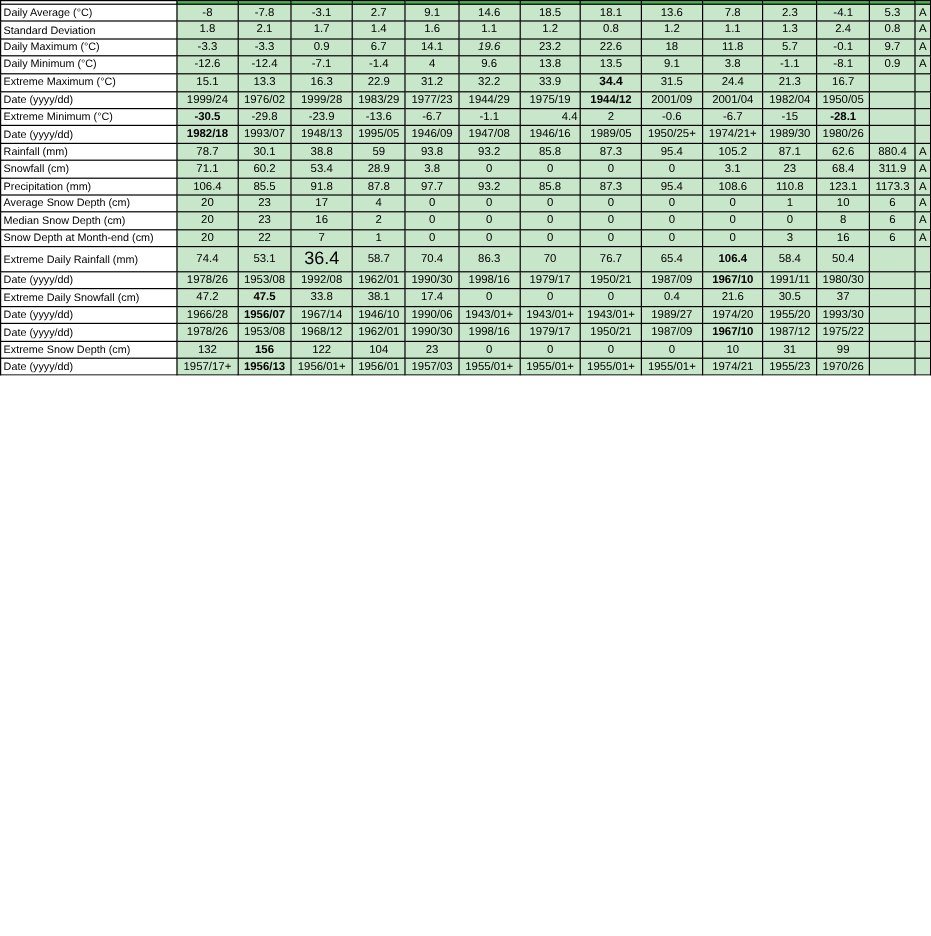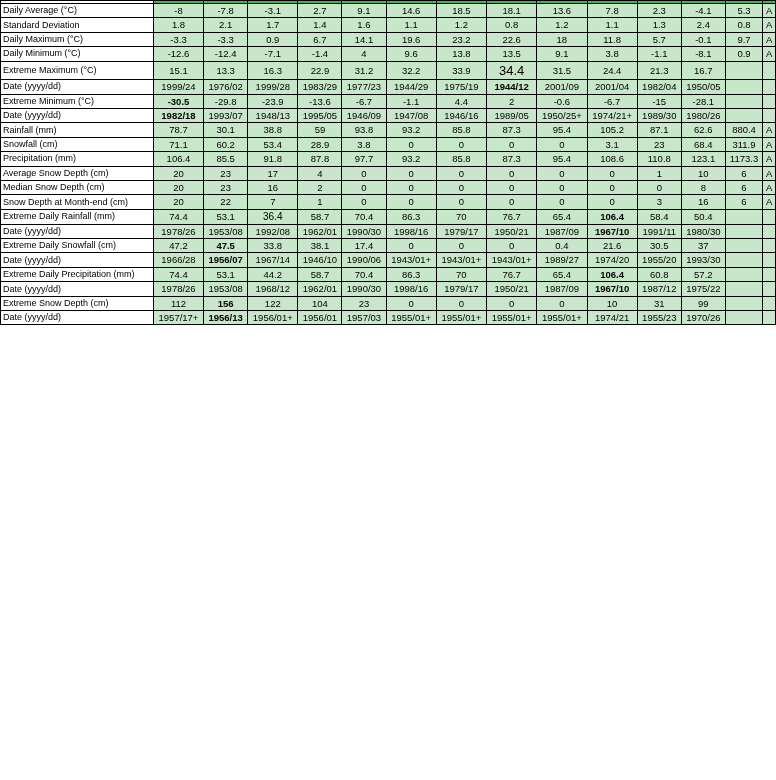--- a/index.html
+++ b/index.html
@@ -72,21 +72,21 @@
         <td class="data-cell" style="font-size: 9.5px;">0.8</td>
         <td class="data-cell" style="font-size: 9.5px;">A</td>
       </tr>
       <tr>
         <td class="row-label-cell" style="font-size: 9px; text-align: left;">Daily Maximum (°C)</td>
         <td class="data-cell" style="font-size: 9.5px;">-3.3</td>
         <td class="data-cell" style="font-size: 9.5px;">-3.3</td>
         <td class="data-cell" style="font-size: 9.5px;">0.9</td>
         <td class="data-cell" style="font-size: 9.5px;">6.7</td>
         <td class="data-cell" style="font-size: 9.5px;">14.1</td>
-        <td class="data-cell" style="font-size: 9.5px;">19.6</td>
+        <td class="data-cell" style="font-size: 9.5px; font-style: italic;">19.6</td>
         <td class="data-cell" style="font-size: 9.5px;">23.2</td>
         <td class="data-cell" style="font-size: 9.5px;">22.6</td>
         <td class="data-cell" style="font-size: 9.5px;">18</td>
         <td class="data-cell" style="font-size: 9.5px;">11.8</td>
         <td class="data-cell" style="font-size: 9.5px;">5.7</td>
         <td class="data-cell" style="font-size: 9.5px;">-0.1</td>
         <td class="data-cell" style="font-size: 9.5px;">9.7</td>
         <td class="data-cell" style="font-size: 9.5px;">A</td>
       </tr>
       <tr>
@@ -108,21 +108,21 @@
       </tr>
       <tr>
         <td class="row-label-cell" style="font-size: 9px; text-align: left;">Extreme Maximum (°C)</td>
         <td class="data-cell" style="font-size: 9.5px;">15.1</td>
         <td class="data-cell" style="font-size: 9.5px;">13.3</td>
         <td class="data-cell" style="font-size: 9.5px;">16.3</td>
         <td class="data-cell" style="font-size: 9.5px;">22.9</td>
         <td class="data-cell" style="font-size: 9.5px;">31.2</td>
         <td class="data-cell" style="font-size: 9.5px;">32.2</td>
         <td class="data-cell" style="font-size: 9.5px;">33.9</td>
-        <td class="data-cell" style="font-size: 13px; font-weight: normal;">34.4</td>
+        <td class="data-cell" style="font-size: 10px; font-weight: bold;">34.4</td>
         <td class="data-cell" style="font-size: 9.5px;">31.5</td>
         <td class="data-cell" style="font-size: 9.5px;">24.4</td>
         <td class="data-cell" style="font-size: 9.5px;">21.3</td>
         <td class="data-cell" style="font-size: 9.5px;">16.7</td>
         <td class="data-cell" style="font-size: 9.5px;"></td>
         <td class="data-cell" style="font-size: 9.5px;"></td>
       </tr>
       <tr>
         <td class="row-label-cell" style="font-size: 9px; text-align: left;">Date (yyyy/dd)</td>
         <td class="data-cell" style="font-size: 9.5px;">1999/24</td>
@@ -141,26 +141,26 @@
         <td class="data-cell" style="font-size: 9.5px;"></td>
       </tr>
       <tr>
         <td class="row-label-cell" style="font-size: 9px; text-align: left;">Extreme Minimum (°C)</td>
         <td class="data-cell" style="font-size: 9.5px; font-weight: bold;">-30.5</td>
         <td class="data-cell" style="font-size: 9.5px;">-29.8</td>
         <td class="data-cell" style="font-size: 9.5px;">-23.9</td>
         <td class="data-cell" style="font-size: 9.5px;">-13.6</td>
         <td class="data-cell" style="font-size: 9.5px;">-6.7</td>
         <td class="data-cell" style="font-size: 9.5px;">-1.1</td>
-        <td class="data-cell" style="font-size: 9.5px;">4.4</td>
+        <td class="data-cell" style="font-size: 9.5px; text-align: right;">4.4</td>
         <td class="data-cell" style="font-size: 9.5px;">2</td>
         <td class="data-cell" style="font-size: 9.5px;">-0.6</td>
         <td class="data-cell" style="font-size: 9.5px;">-6.7</td>
         <td class="data-cell" style="font-size: 9.5px;">-15</td>
-        <td class="data-cell" style="font-size: 9.5px;">-28.1</td>
+        <td class="data-cell" style="font-size: 9.5px; font-weight: bold;">-28.1</td>
         <td class="data-cell" style="font-size: 9.5px;"></td>
         <td class="data-cell" style="font-size: 9.5px;"></td>
       </tr>
       <tr>
         <td class="row-label-cell" style="font-size: 9px; text-align: left;">Date (yyyy/dd)</td>
         <td class="data-cell" style="font-size: 9.5px; font-weight: bold;">1982/18</td>
         <td class="data-cell" style="font-size: 9.5px;">1993/07</td>
         <td class="data-cell" style="font-size: 9.5px;">1948/13</td>
         <td class="data-cell" style="font-size: 9.5px;">1995/05</td>
         <td class="data-cell" style="font-size: 9.5px;">1946/09</td>
@@ -273,21 +273,21 @@
         <td class="data-cell" style="font-size: 9.5px;">0</td>
         <td class="data-cell" style="font-size: 9.5px;">3</td>
         <td class="data-cell" style="font-size: 9.5px;">16</td>
         <td class="data-cell" style="font-size: 9.5px;">6</td>
         <td class="data-cell" style="font-size: 9.5px;">A</td>
       </tr>
       <tr>
         <td class="row-label-cell" style="font-size: 9px; text-align: left;">Extreme Daily Rainfall (mm)</td>
         <td class="data-cell" style="font-size: 9.5px;">74.4</td>
         <td class="data-cell" style="font-size: 9.5px;">53.1</td>
-        <td class="data-cell" style="font-size: 10px;">36.4</td>
+        <td class="data-cell" style="font-size: 15px;">36.4</td>
         <td class="data-cell" style="font-size: 9.5px;">58.7</td>
         <td class="data-cell" style="font-size: 9.5px;">70.4</td>
         <td class="data-cell" style="font-size: 9.5px;">86.3</td>
         <td class="data-cell" style="font-size: 9.5px;">70</td>
         <td class="data-cell" style="font-size: 9.5px;">76.7</td>
         <td class="data-cell" style="font-size: 9.5px;">65.4</td>
         <td class="data-cell" style="font-size: 9.5px; font-weight: bold;">106.4</td>
         <td class="data-cell" style="font-size: 9.5px;">58.4</td>
         <td class="data-cell" style="font-size: 9.5px;">50.4</td>
         <td class="data-cell" style="font-size: 9.5px;"></td>
@@ -338,56 +338,39 @@
         <td class="data-cell" style="font-size: 9.5px;">1943/01+</td>
         <td class="data-cell" style="font-size: 9.5px;">1943/01+</td>
         <td class="data-cell" style="font-size: 9.5px;">1989/27</td>
         <td class="data-cell" style="font-size: 9.5px;">1974/20</td>
         <td class="data-cell" style="font-size: 9.5px;">1955/20</td>
         <td class="data-cell" style="font-size: 9.5px;">1993/30</td>
         <td class="data-cell" style="font-size: 9.5px;"></td>
         <td class="data-cell" style="font-size: 9.5px;"></td>
       </tr>
       <tr>
-        <td class="row-label-cell" style="font-size: 9px; text-align: left;">Extreme Daily Precipitation (mm)</td>
-        <td class="data-cell" style="font-size: 9.5px;">74.4</td>
-        <td class="data-cell" style="font-size: 9.5px;">53.1</td>
-        <td class="data-cell" style="font-size: 9.5px;">44.2</td>
-        <td class="data-cell" style="font-size: 9.5px;">58.7</td>
-        <td class="data-cell" style="font-size: 9.5px;">70.4</td>
-        <td class="data-cell" style="font-size: 9.5px;">86.3</td>
-        <td class="data-cell" style="font-size: 9.5px;">70</td>
-        <td class="data-cell" style="font-size: 9.5px;">76.7</td>
-        <td class="data-cell" style="font-size: 9.5px;">65.4</td>
-        <td class="data-cell" style="font-size: 9.5px; font-weight: bold;">106.4</td>
-        <td class="data-cell" style="font-size: 9.5px;">60.8</td>
-        <td class="data-cell" style="font-size: 9.5px;">57.2</td>
-        <td class="data-cell" style="font-size: 9.5px;"></td>
-        <td class="data-cell" style="font-size: 9.5px;"></td>
-      </tr>
-      <tr>
         <td class="row-label-cell" style="font-size: 9px; text-align: left;">Date (yyyy/dd)</td>
         <td class="data-cell" style="font-size: 9.5px;">1978/26</td>
         <td class="data-cell" style="font-size: 9.5px;">1953/08</td>
         <td class="data-cell" style="font-size: 9.5px;">1968/12</td>
         <td class="data-cell" style="font-size: 9.5px;">1962/01</td>
         <td class="data-cell" style="font-size: 9.5px;">1990/30</td>
         <td class="data-cell" style="font-size: 9.5px;">1998/16</td>
         <td class="data-cell" style="font-size: 9.5px;">1979/17</td>
         <td class="data-cell" style="font-size: 9.5px;">1950/21</td>
         <td class="data-cell" style="font-size: 9.5px;">1987/09</td>
         <td class="data-cell" style="font-size: 9.5px; font-weight: bold;">1967/10</td>
         <td class="data-cell" style="font-size: 9.5px;">1987/12</td>
         <td class="data-cell" style="font-size: 9.5px;">1975/22</td>
         <td class="data-cell" style="font-size: 9.5px;"></td>
         <td class="data-cell" style="font-size: 9.5px;"></td>
       </tr>
       <tr>
         <td class="row-label-cell" style="font-size: 9px; text-align: left;">Extreme Snow Depth (cm)</td>
-        <td class="data-cell" style="font-size: 9.5px;">112</td>
+        <td class="data-cell" style="font-size: 9.5px;">132</td>
         <td class="data-cell" style="font-size: 9.5px; font-weight: bold;">156</td>
         <td class="data-cell" style="font-size: 9.5px;">122</td>
         <td class="data-cell" style="font-size: 9.5px;">104</td>
         <td class="data-cell" style="font-size: 9.5px;">23</td>
         <td class="data-cell" style="font-size: 9.5px;">0</td>
         <td class="data-cell" style="font-size: 9.5px;">0</td>
         <td class="data-cell" style="font-size: 9.5px;">0</td>
         <td class="data-cell" style="font-size: 9.5px;">0</td>
         <td class="data-cell" style="font-size: 9.5px;">10</td>
         <td class="data-cell" style="font-size: 9.5px;">31</td>

